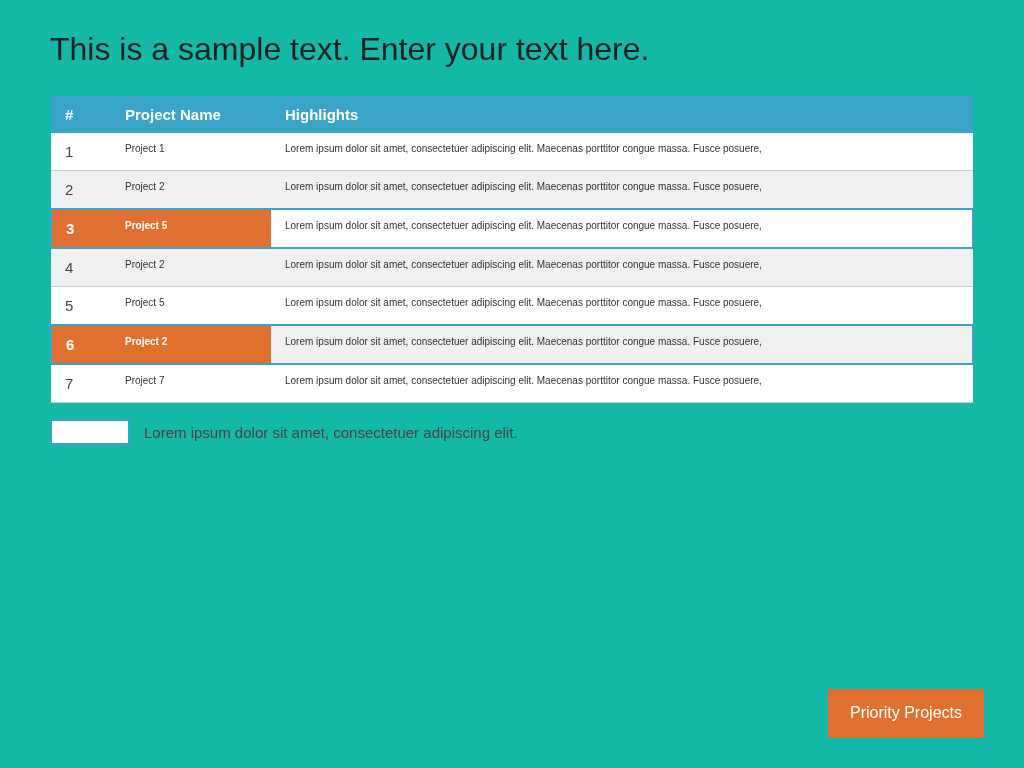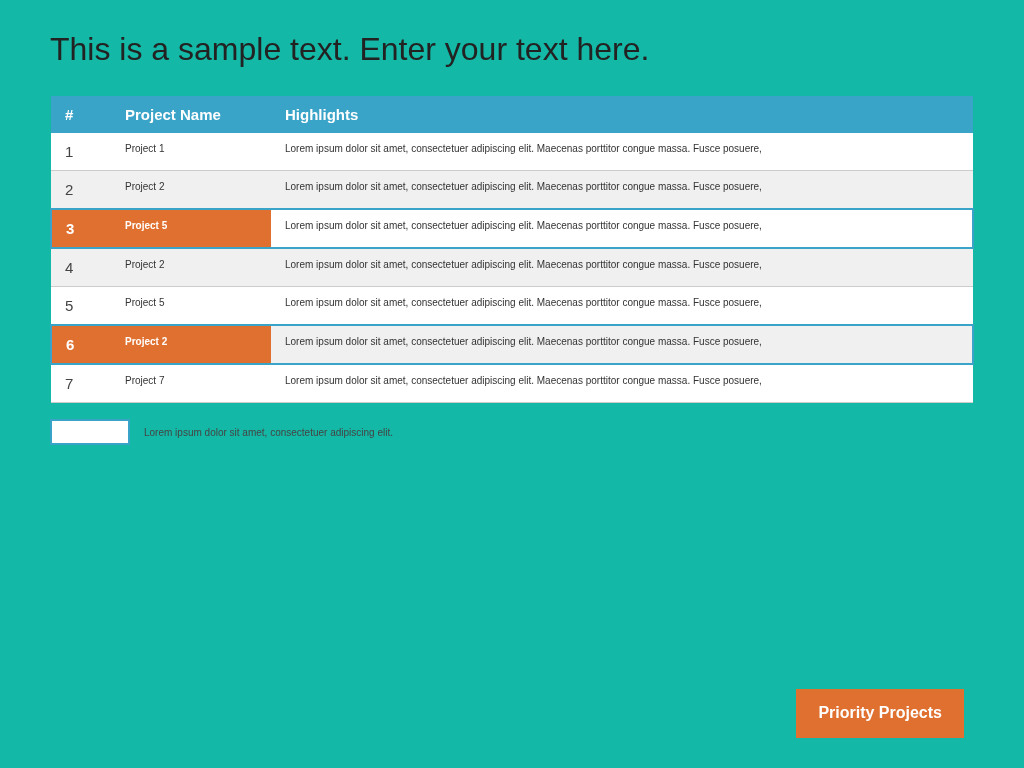--- a/index.html
+++ b/index.html
@@ -121,32 +121,32 @@
 
     .legend-box {
       width: 80px;
       height: 26px;
       border: 2.5px solid #3aa3c8;
       background: #ffffff;
       flex-shrink: 0;
     }
 
     .legend-text {
-      font-size: 10px;
+      font-size: 15px;
       color: #444444;
     }
 
     .priority-button {
       position: absolute;
       bottom: 30px;
-      right: 60px;
+      right: 40px;
       background-color: #e07030;
       color: #ffffff;
       font-size: 16px;
-      font-weight: 700;
+      font-weight: 400;
       padding: 14px 22px;
       border: none;
       cursor: pointer;
       line-height: 1.3;
       text-align: right;
     }
   </style>
 </head>
 <body>
 

